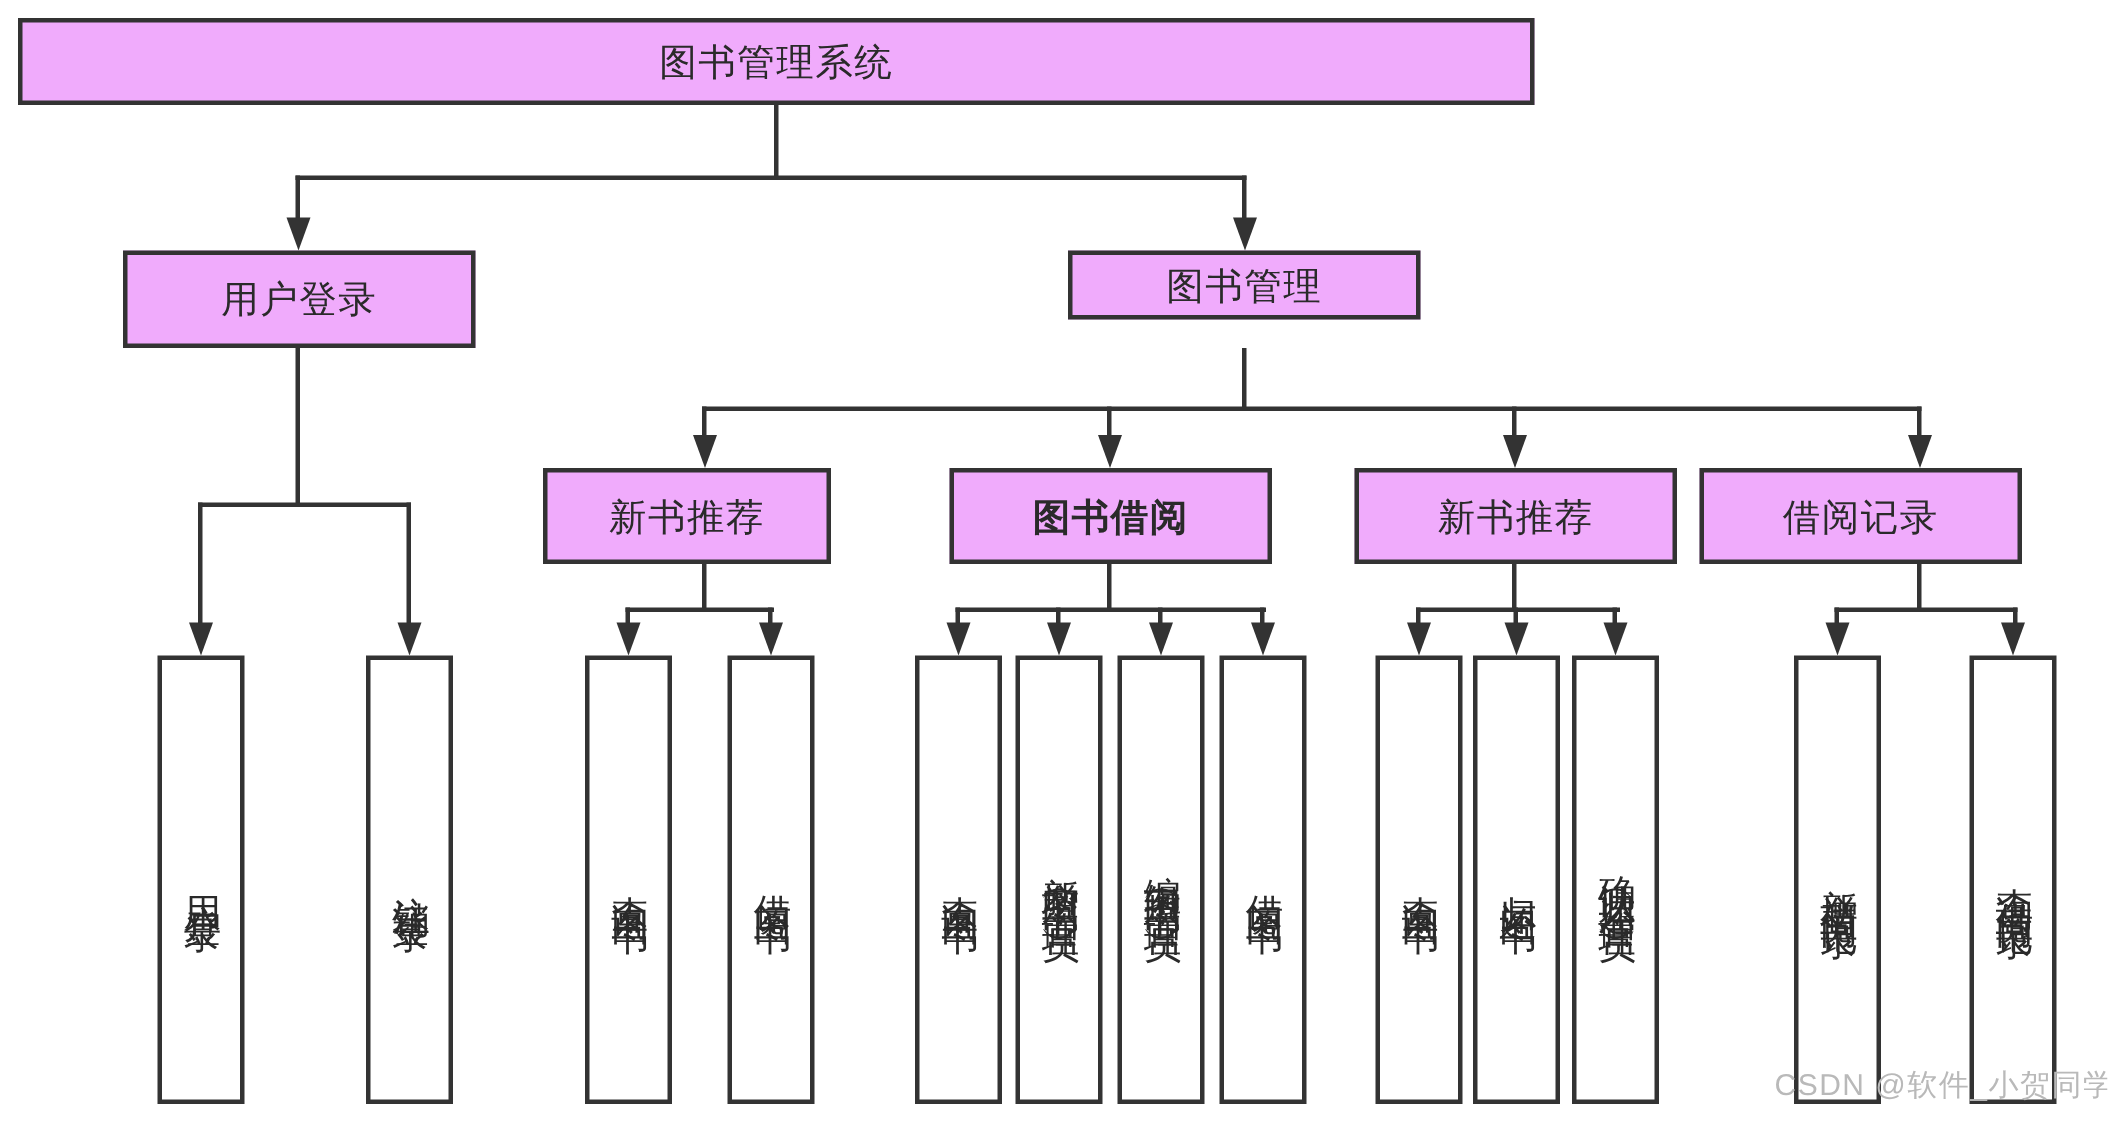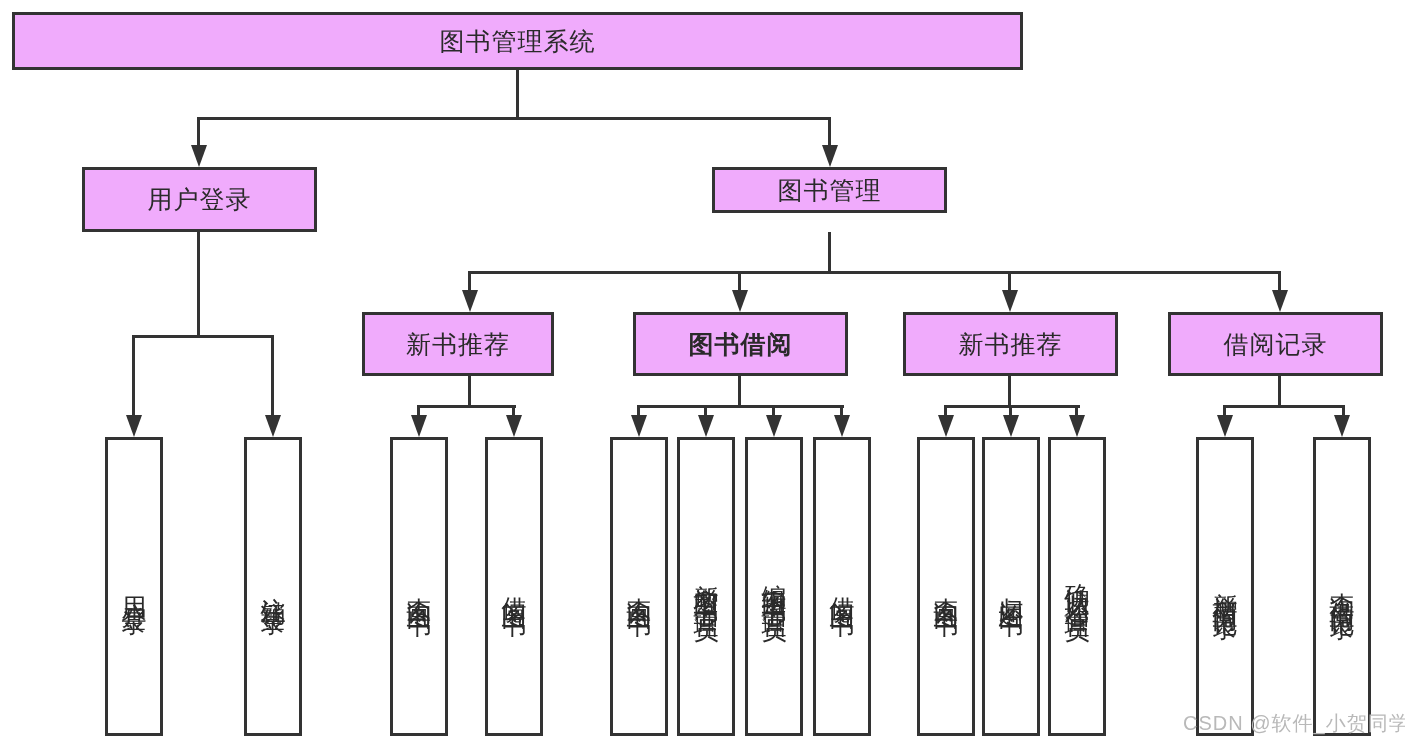--- a/index.html
+++ b/index.html
@@ -55,21 +55,21 @@
 
   <div class="hbox" style="left:362px;top:312px;width:192px;height:64px;text-align:right;">
     <span>新书推荐</span>
   </div>
   <div class="hbox" style="left:633px;top:312px;width:215px;height:64px;font-weight:bold;">
     <span>图书借阅</span>
   </div>
   <div class="hbox" style="left:903px;top:312px;width:215px;height:64px;">
     <span>新书推荐</span>
   </div>
-  <div class="hbox" style="left:1168px;top:312px;width:215px;height:64px;">
+  <div class="hbox" style="left:1133px;top:312px;width:215px;height:64px;">
     <span>借阅记录</span>
   </div>
 
   <div class="vbox" style="left:105px;top:437px;width:58px;height:299px;">
     <span>用户登录</span>
   </div>
   <div class="vbox" style="left:244px;top:437px;width:58px;height:299px;">
     <span>注销登录</span>
   </div>
 

